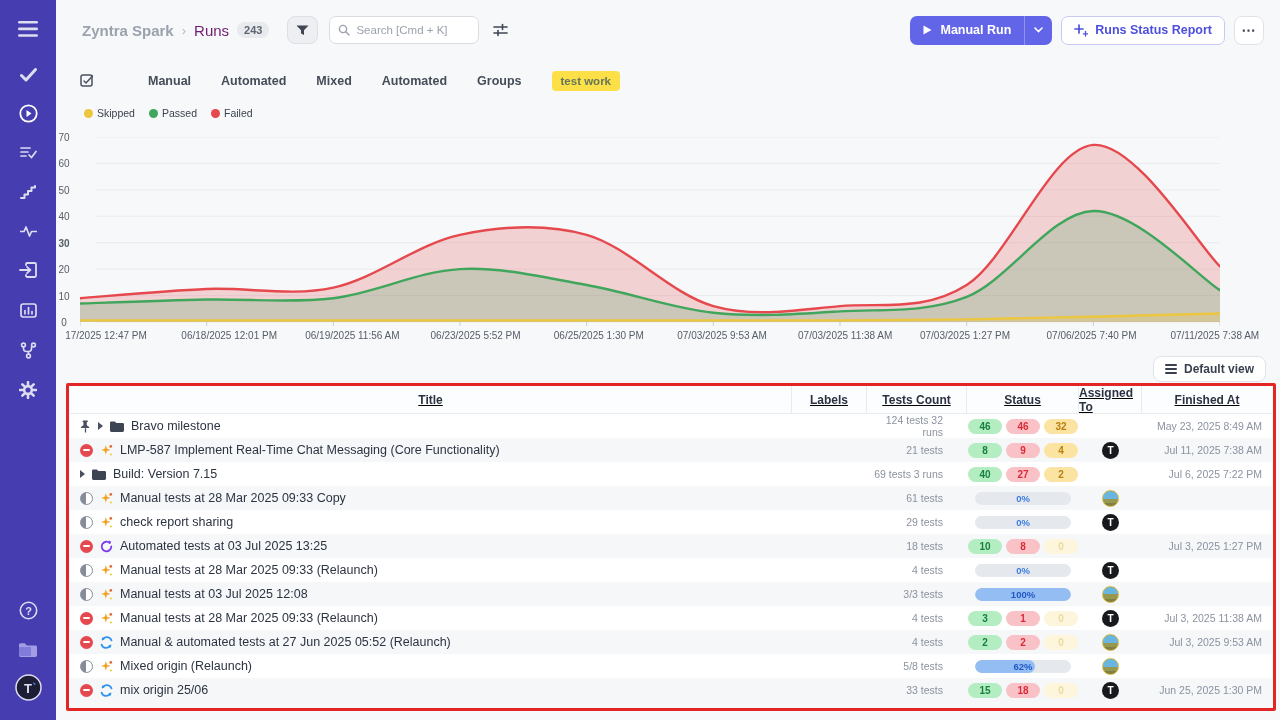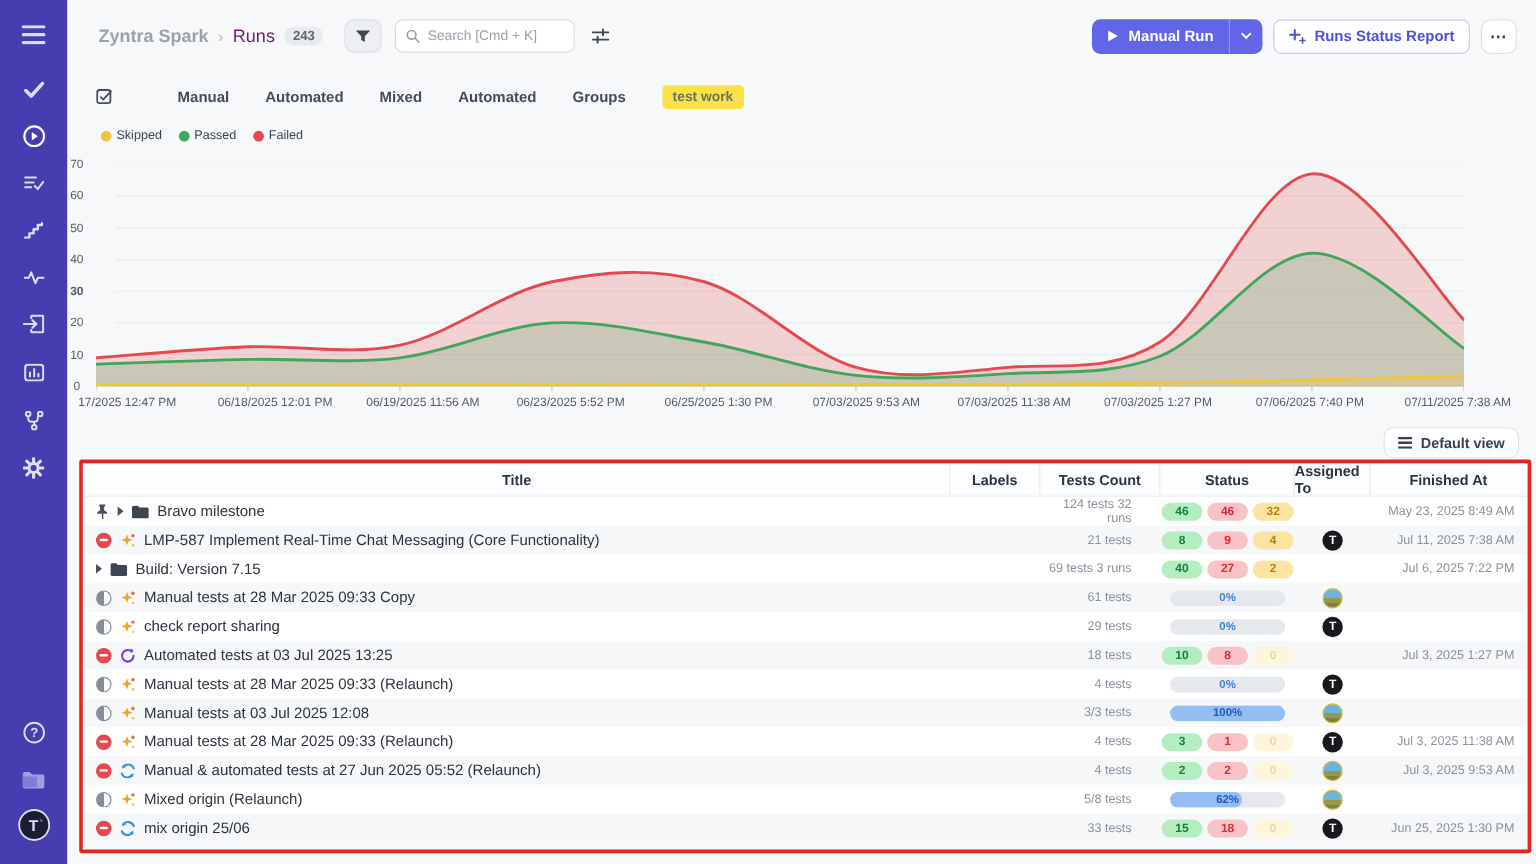--- a/index.html
+++ b/index.html
@@ -37,21 +37,21 @@
   .leg-item { display:flex; align-items:center; gap:4px; font-size:10.5px; color:#3c4350; }
   .leg-dot { width:9px; height:9px; border-radius:50%; }
   .ylab { position:absolute; width:16px; text-align:center; font-size:10px; color:#555d69; z-index:4; }
   .chart-svg { position:absolute; left:80px; top:137px; z-index:3; }
   .xlab { position:absolute; top:330px; font-size:10px; color:#555d69; white-space:nowrap; transform:translateX(-50%); z-index:4;}
   
   .viewbar { position:absolute; right:14px; top:356px; display:flex; align-items:center; gap:13px; z-index:5;flex-direction:column; }
   .view-btn { display:flex; align-items:center; gap:7px; background:#fff; border:1px solid #e0e3e8; border-radius:8px; height:26px; padding:0 11px; font-size:12px; color:#39414e; font-weight:bold; cursor:pointer; }
   
   .tablewrap { position:absolute; left:70px; top:386px; width:1202px; background:#fff; z-index:6; }
-  .thead { display:flex; height:28px; background:#fcfdfe; border-bottom:1px solid #e9ebef; }
+  .thead { display:flex; height:28px; background:#fcfdfe; border-bottom:1px solid #e9ebef;text-decoration:underline; }
   .th { display:flex; align-items:center; justify-content:center; font-size:12px; font-weight:bold; color:#2b3342; border-right:1px solid #e9ebef; }
   .th:last-child { border-right:none; }
   .trow { display:flex; height:24px; align-items:center; background:#fff; }
   .trow.zebra { background:#f5f7f9; }
   .c-title { flex:1 1 auto; display:flex; align-items:center; gap:7px; padding-left:10px; overflow:hidden; }
   .c-labels { width:75px; flex:none; }
   .c-tests { width:100px; flex:none; text-align:right; padding-right:24px; font-size:10.5px; color:#8b93a0; }
   .c-status { width:112px; flex:none; display:flex; align-items:center; justify-content:center; gap:4px; }
   .c-assn { width:63px; flex:none; display:flex; align-items:center; justify-content:center; }
   .c-fin { width:130px; flex:none; text-align:right; padding-right:10px; font-size:10.5px; color:#8b93a0; }

